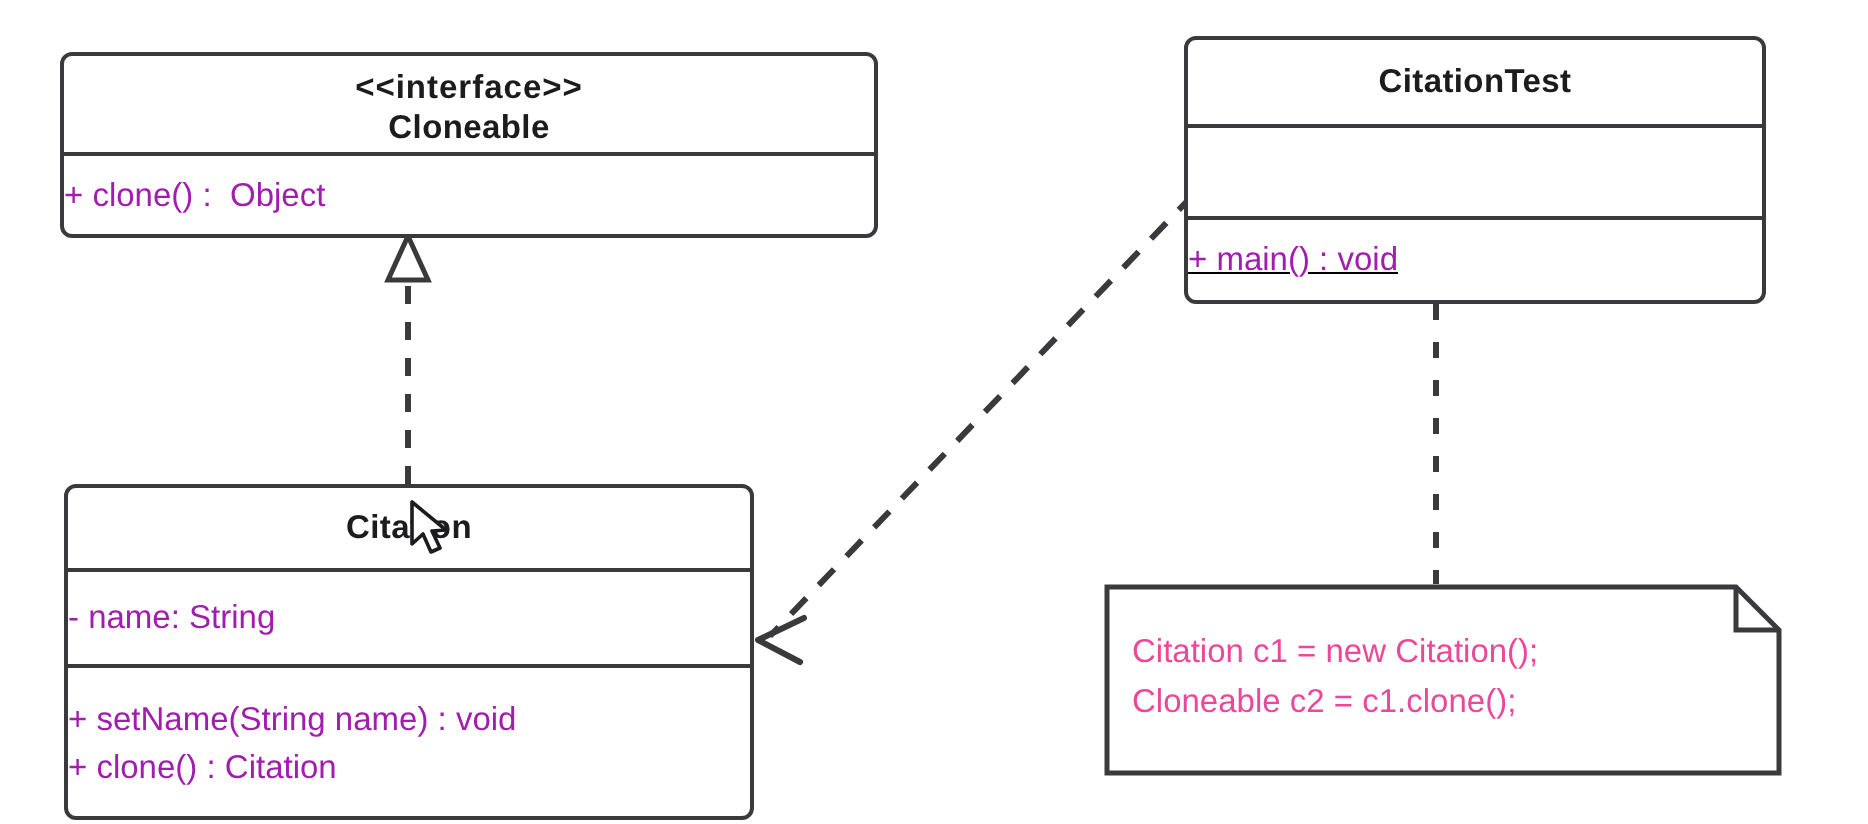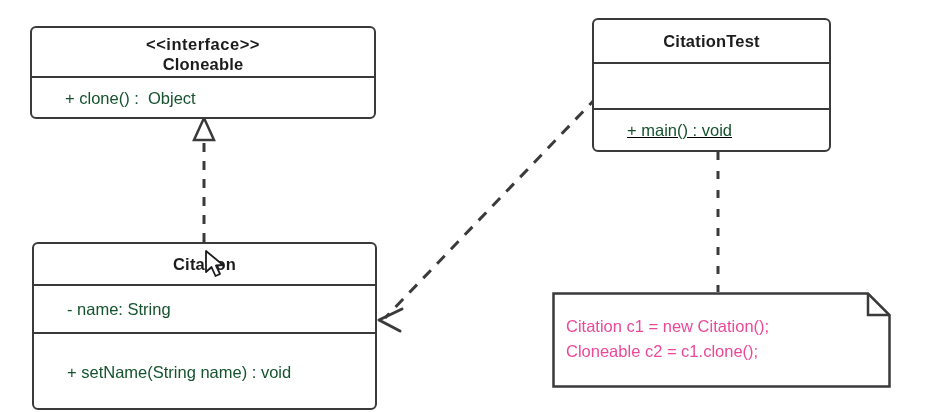--- a/index.html
+++ b/index.html
@@ -46,39 +46,37 @@
     line-height: 20px;
     letter-spacing: 0.5px;
   }
   .cls-name {
     display: block;
     font-weight: bold;
     font-size: 16.5px;
     line-height: 20px;
   }
   .member {
-    color: #14532d;
+    color: #a21caf;
     font-size: 16.5px;
     line-height: 24px;
-    padding-left: 13px;
     white-space: pre;
-    margin-left: 20px;
   }
   
-  #box-cloneable { left: 30px; top: 26px; width: 346px; height: 93px; }
+  #box-cloneable { left: 30px; top: 26px; width: 409px; height: 93px; }
   #cloneable-head { height: 48px; padding-top: 3px; }
   #cloneable-ops { flex: 1; }
   
   #box-citation { left: 32px; top: 242px; width: 345px; height: 168px; }
   #citation-head { height: 40px; justify-content: center; }
   #citation-head .cls-name { line-height: 36px; }
   #citation-attrs { height: 48px; }
   #citation-ops { flex: 1; padding-top: 2px; }
   
-  #box-citationtest { left: 592px; top: 18px; width: 239px; height: 134px; }
+  #box-citationtest { left: 592px; top: 18px; width: 291px; height: 134px; }
   #ctest-head { height: 42px; justify-content: center; }
   #ctest-head .cls-name { line-height: 38px; }
   #ctest-attrs { height: 46px; }
   #ctest-ops { flex: 1; text-decoration: underline; }
   
   #note {
     position: absolute;
     left: 552px; top: 292px;
     width: 339px; height: 96px;
   }
@@ -128,20 +126,21 @@
 
   <div class="uml-box" id="box-citation">
     <div class="compartment cls-header" id="citation-head">
       <span class="cls-name">Citation</span>
     </div>
     <div class="compartment divider-top" id="citation-attrs">
       <div class="member">- name: String</div>
     </div>
     <div class="compartment divider-top" id="citation-ops">
       <div class="member">+ setName(String name) : void</div>
+      <div class="member">+ clone() : Citation</div>
     </div>
   </div>
 
   <div class="uml-box" id="box-citationtest">
     <div class="compartment cls-header" id="ctest-head">
       <span class="cls-name">CitationTest</span>
     </div>
     <div class="compartment divider-top" id="ctest-attrs"></div>
     <div class="compartment divider-top" id="ctest-ops">
       <div class="member">+ main() : void</div>

